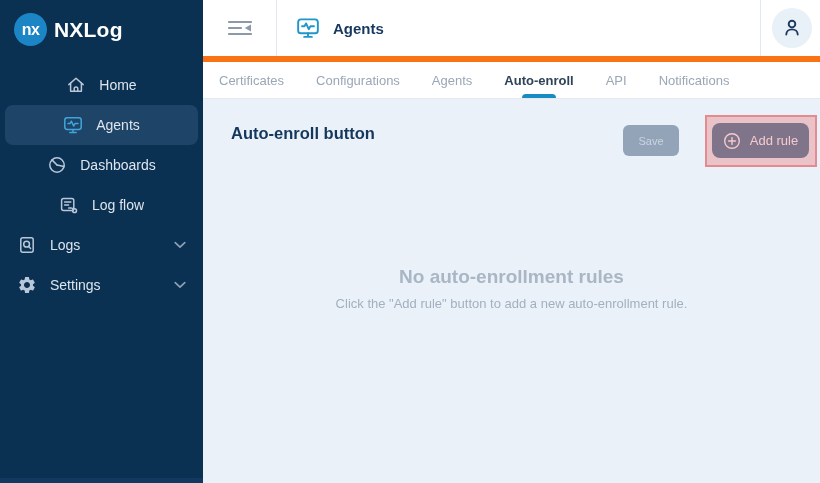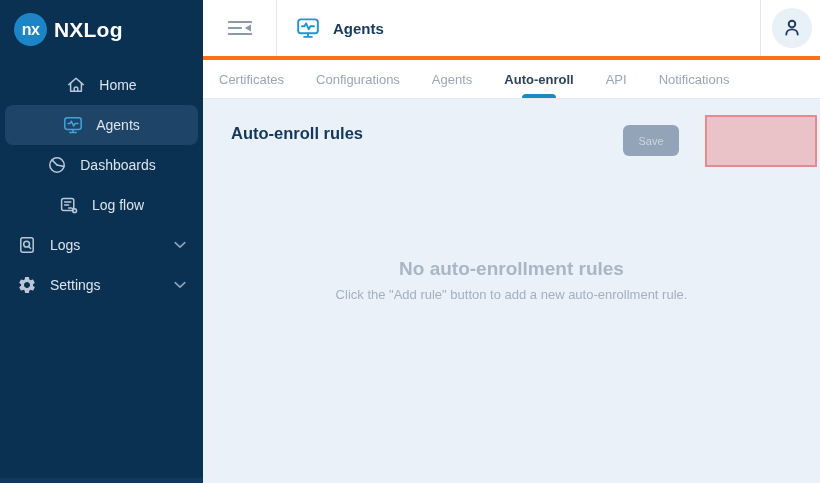--- a/index.html
+++ b/index.html
@@ -31,34 +31,34 @@
   .collapse-btn svg{stroke:#8b99a8;stroke-width:2.2;stroke-linecap:round;}
   .collapse-btn svg polygon{fill:#8b99a8;stroke:none;}
   .vdiv{width:1px;height:56px;background:#e1e7ed;flex-shrink:0;}
   .page-icon{margin-left:19px;display:flex;}
   .page-icon svg{stroke:#2196c9;fill:none;stroke-width:1.6;stroke-linecap:round;stroke-linejoin:round;}
   .page-title{font-size:15px;font-weight:bold;color:#16385e;margin:0 0 0 13px;}
   .topbar-spacer{flex:1;}
   .avatar{width:40px;height:40px;border-radius:50%;background:#e8f0f8;border:none;margin:0 8px 0 11px;display:flex;align-items:center;justify-content:center;cursor:pointer;padding:0;}
   .avatar svg{stroke:#1d3a5f;fill:none;stroke-width:1.7;stroke-linecap:round;}
 
-  .tabbar{height:43px;background:#fff;display:flex;align-items:stretch;border-top:4px solid #f97316;border-bottom:1px solid #e3e9ef;flex-shrink:0;}
+  .tabbar{height:43px;background:#fff;display:flex;align-items:stretch;border-top:6px solid #f97316;border-bottom:1px solid #e3e9ef;flex-shrink:0;}
   .tab{padding:0 16px;font-size:13px;color:#9aa7b6;display:flex;align-items:center;position:relative;cursor:pointer;white-space:nowrap;}
   .tab.active{color:#2f4358;font-weight:bold;}
   .tab.active::after{content:"";position:absolute;bottom:0;left:50%;transform:translateX(-50%);width:34px;height:4px;background:#1a8ac2;border-radius:4px 4px 0 0;}
 
   .content{position:relative;flex:1;background:#ebf1f8;}
   .content-heading{position:absolute;top:25px;left:28px;margin:0;font-size:16.5px;font-weight:bold;color:#14375d;}
   .btn-save{position:absolute;top:26px;left:420px;width:56px;height:31px;background:#93a4b9;color:#ccd5e1;border:none;border-radius:6px;font-size:11px;font-family:inherit;cursor:default;}
   .btn-add-rule{position:absolute;top:24px;left:509px;width:97px;height:35px;background:#15537a;color:#fff;border:none;border-radius:8px;font-size:13px;font-family:inherit;display:flex;align-items:center;justify-content:center;gap:9px;cursor:pointer;z-index:1;}
   .btn-add-rule svg{stroke:#fff;fill:none;stroke-width:1.4;stroke-linecap:round;flex-shrink:0;}
   .annotation-highlight{position:absolute;top:16px;left:502px;width:112px;height:52px;background:rgba(234,150,154,0.5);border:2px solid rgba(228,128,133,0.85);pointer-events:none;z-index:2;}
 
   .empty-state{position:absolute;top:159px;left:0;right:0;text-align:center;}
-  .empty-title{margin:0;font-size:19px;font-weight:bold;color:#a9b6c6;}
+  .empty-title{margin:8px;font-size:19px;font-weight:bold;color:#a9b6c6;}
   .empty-subtitle{margin:7px 0 0 0;font-size:13px;color:#a2b0c0;}
 </style>
 </head>
 <body>
 
 <div class="app">
 
   <aside class="sidebar">
     <div class="brand">
       <span class="brand-badge">nx</span>
@@ -182,24 +182,32 @@
     <div class="tabbar">
       <div class="tab">Certificates</div>
       <div class="tab">Configurations</div>
       <div class="tab">Agents</div>
       <div class="tab active">Auto-enroll</div>
       <div class="tab">API</div>
       <div class="tab">Notifications</div>
     </div>
 
     <div class="content">
-      <h2 class="content-heading">Auto-enroll rules</h2>
+      <h2 class="content-heading">Auto-enroll button</h2>
 
       <button class="btn-save" disabled="">Save</button>
 
+      <button class="btn-add-rule">
+        <svg width="18" height="18" viewBox="0 0 18 18">
+          <circle cx="9" cy="9" r="7.3"></circle>
+          <line x1="9" y1="5.6" x2="9" y2="12.4"></line>
+          <line x1="5.6" y1="9" x2="12.4" y2="9"></line>
+        </svg>
+        <span>Add rule</span>
+      </button>
 
       <div class="annotation-highlight"></div>
 
       <div class="empty-state">
         <p class="empty-title">No auto-enrollment rules</p>
         <p class="empty-subtitle">Click the "Add rule" button to add a new auto-enrollment rule.</p>
       </div>
     </div>
 
   </div>

